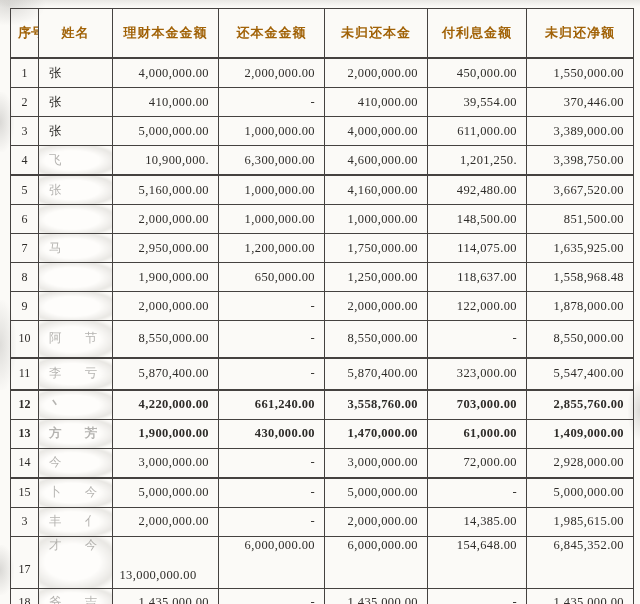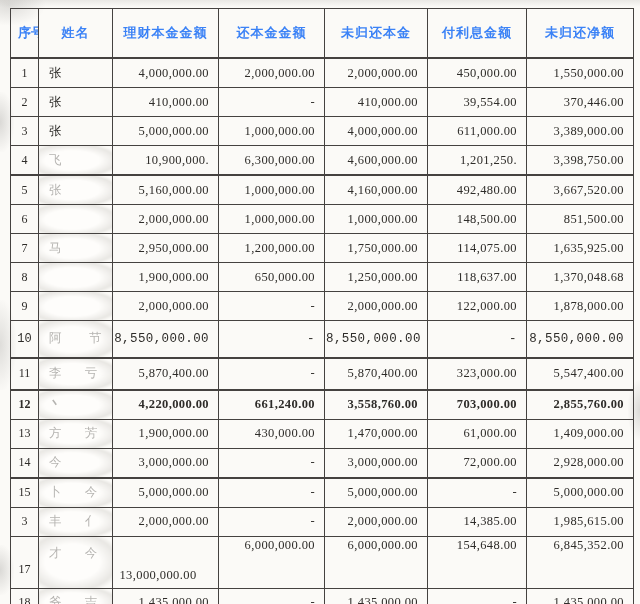--- a/index.html
+++ b/index.html
@@ -26,36 +26,36 @@
   table{
     position:absolute;left:10px;top:8px;width:623px;
     border-collapse:collapse;table-layout:fixed;
   }
   th,td{
     border:1.6px solid #454240;
     overflow:hidden;white-space:nowrap;
     font-size:12.5px;
   }
   thead th{
-    height:46px;font-weight:700;font-size:13px;color:#3b82f6;
+    height:46px;font-weight:700;font-size:13px;color:#a16207;
     text-align:center;letter-spacing:1px;border-bottom-width:2.2px;
   }
   th.th-seq{word-break:break-all;line-height:1.7;letter-spacing:0;padding:0 7px;}
   td{height:26px;}
   td.c-seq{text-align:center;font-size:12px;}
   td.c-name{text-align:left;padding-left:10px;letter-spacing:2px;font-size:12.5px;}
   td.c-num{text-align:right;padding-right:9px;letter-spacing:.4px;}
   td.c-name.redacted{
     background:radial-gradient(ellipse 75% 70% at 45% 50%,#fefdfb 50%,rgba(190,187,182,.30) 80%,rgba(0,0,0,0) 92%);
   }
   .faded{opacity:.5;color:#6d6b67;filter:blur(.4px);}
   .frag{word-spacing:16px;}
   tr.row-17 td{vertical-align:top;padding-top:1px;}
   tr.row-17 td.c-seq{vertical-align:middle;padding-top:16px;}
-  tr.row-17 td.c-name{vertical-align:top;padding-top:8px;margin-top:46px;}
+  tr.row-17 td.c-name{vertical-align:top;padding-top:0;margin-top:46px;}
   tr.row-17 td.col-principal{vertical-align:bottom;padding-bottom:5px;padding-right:16px;text-align:center;}
   tr.dbl td{border-bottom-width:2.4px;}
 </style>
 </head>
 <body>
 
 <div class="scan-artifact a-topstrip"></div>
 <div class="scan-artifact a-topleft"></div>
 <div class="scan-artifact a-left1"></div>
 <div class="scan-artifact a-left2"></div>
@@ -147,32 +147,32 @@
         <td class="c-num">114,075.00</td>
         <td class="c-num">1,635,925.00</td>
       </tr>
       <tr style="height: 28px;">
         <td class="c-seq">8</td>
         <td class="c-name redacted"><span class="faded "></span></td>
         <td class="c-num col-principal">1,900,000.00</td>
         <td class="c-num">650,000.00</td>
         <td class="c-num">1,250,000.00</td>
         <td class="c-num">118,637.00</td>
-        <td class="c-num">1,370,048.68</td>
+        <td class="c-num">1,558,968.48</td>
       </tr>
       <tr style="height: 28px;">
         <td class="c-seq">9</td>
         <td class="c-name redacted"><span class="faded "></span></td>
         <td class="c-num col-principal">2,000,000.00</td>
         <td class="c-num">-</td>
         <td class="c-num">2,000,000.00</td>
         <td class="c-num">122,000.00</td>
         <td class="c-num">1,878,000.00</td>
       </tr>
-      <tr class="dbl" style="height: 37px; font-family: Liberation Mono, monospace;">
+      <tr class="dbl" style="height: 37px;">
         <td class="c-seq">10</td>
         <td class="c-name redacted"><span class="faded frag">阿 节</span></td>
         <td class="c-num col-principal">8,550,000.00</td>
         <td class="c-num">-</td>
         <td class="c-num">8,550,000.00</td>
         <td class="c-num">-</td>
         <td class="c-num">8,550,000.00</td>
       </tr>
       <tr class="dbl" style="height: 32px;">
         <td class="c-seq">11</td>
@@ -185,21 +185,21 @@
       </tr>
       <tr style="height: 29px; font-weight: bold;">
         <td class="c-seq">12</td>
         <td class="c-name redacted"><span class="faded ">丶</span></td>
         <td class="c-num col-principal">4,220,000.00</td>
         <td class="c-num">661,240.00</td>
         <td class="c-num">3,558,760.00</td>
         <td class="c-num">703,000.00</td>
         <td class="c-num">2,855,760.00</td>
       </tr>
-      <tr style="height: 28px;">
+      <tr style="height: 28px; font-weight: bold;">
         <td class="c-seq">13</td>
         <td class="c-name redacted"><span class="faded frag">方 芳</span></td>
         <td class="c-num col-principal">1,900,000.00</td>
         <td class="c-num">430,000.00</td>
         <td class="c-num">1,470,000.00</td>
         <td class="c-num">61,000.00</td>
         <td class="c-num">1,409,000.00</td>
       </tr>
       <tr class="dbl" style="height: 28px; border-radius: 6px;">
         <td class="c-seq">14</td>

